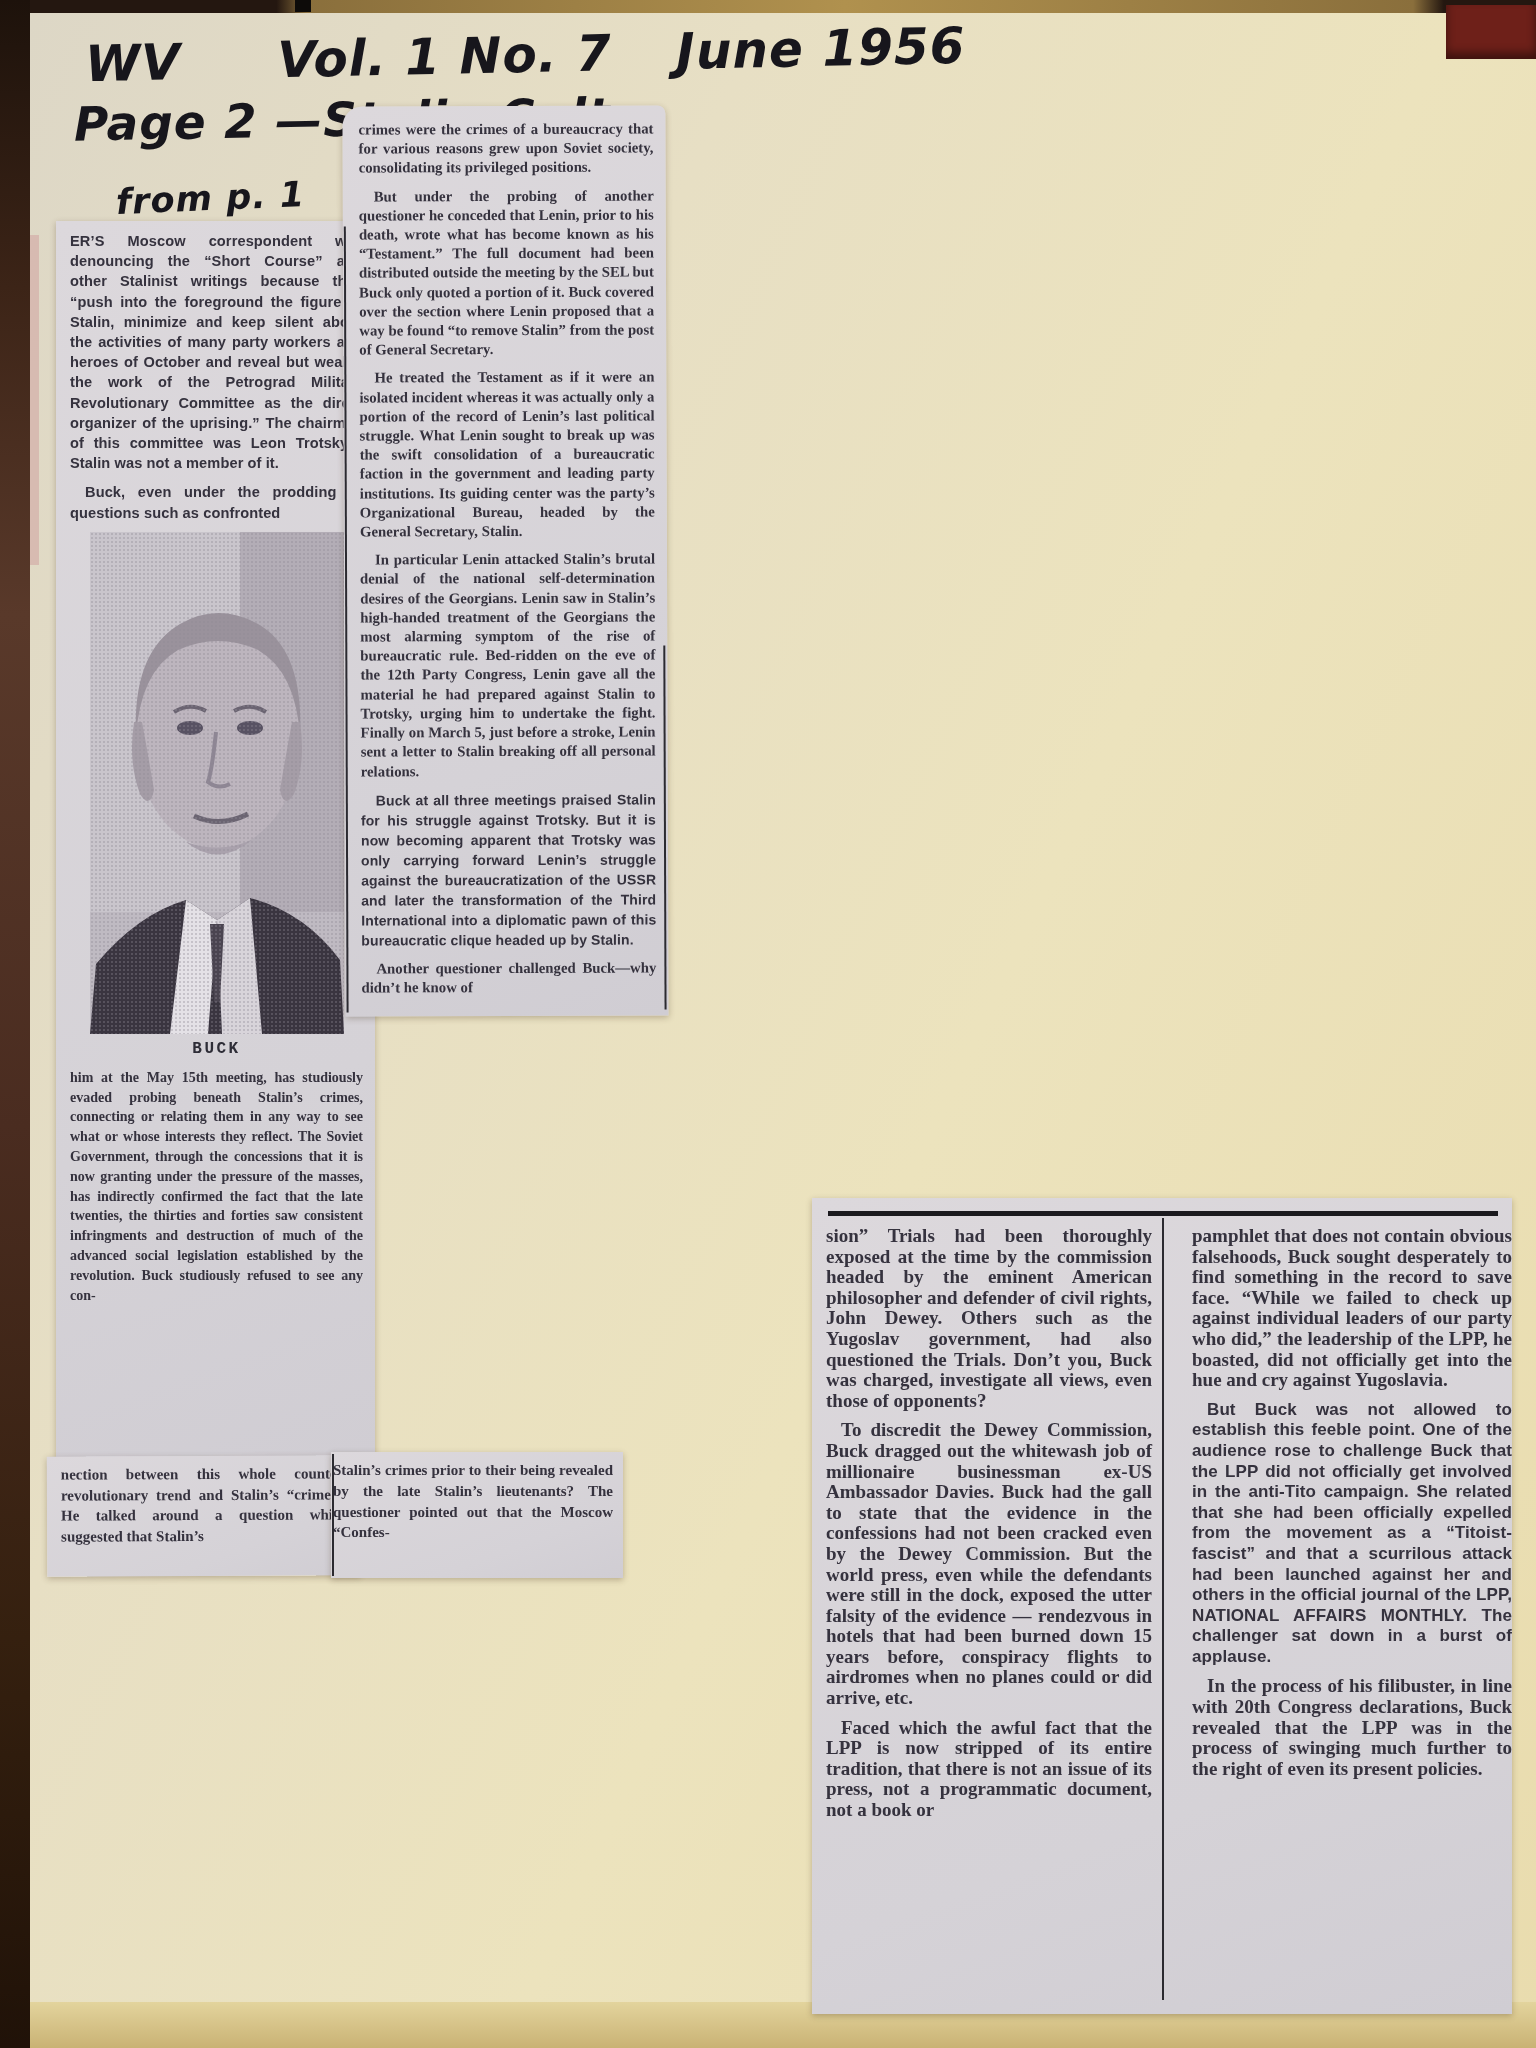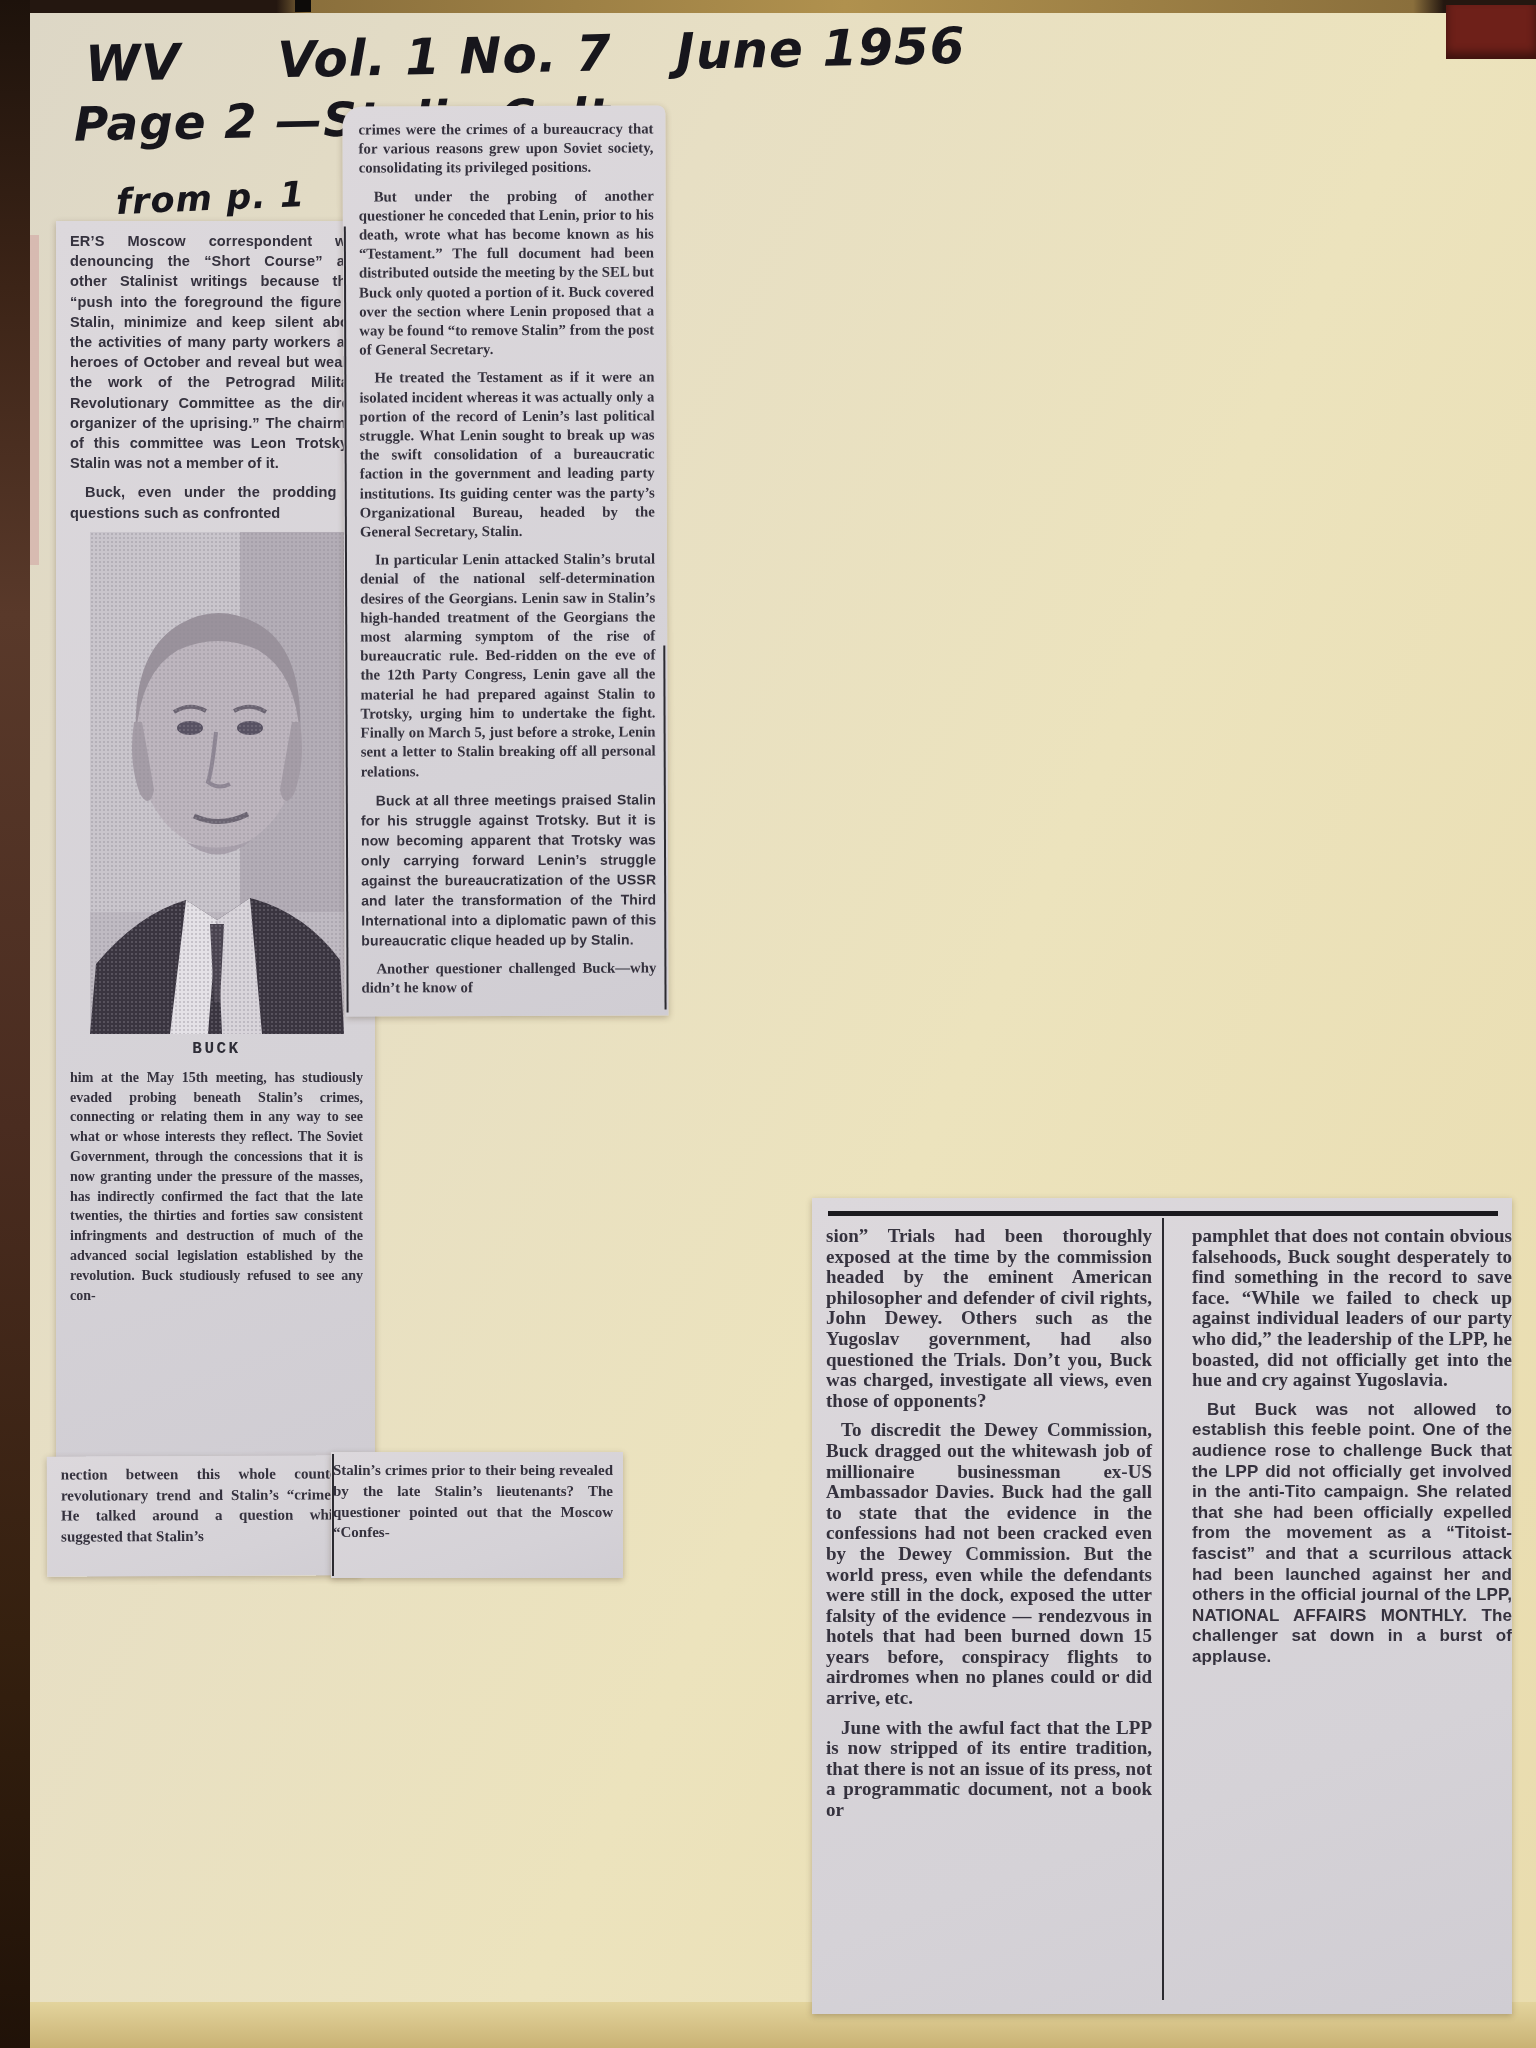--- a/index.html
+++ b/index.html
@@ -129,20 +129,21 @@
   <div class="clip clip-middle-bottom">
     <p class="serif">Stalin’s crimes prior to their being revealed by the late Stalin’s lieutenants? The questioner pointed out that the Moscow “Confes-</p>
   </div>
 
   <div class="clip clip-right">
     <div class="rule-h"></div>
     <div class="rule-v"></div>
     <div class="colA">
       <p class="serif">sion” Trials had been thoroughly exposed at the time by the commission headed by the eminent American philosopher and defender of civil rights, John Dewey. Others such as the Yugoslav government, had also questioned the Trials. Don’t you, Buck was charged, investigate all views, even those of opponents?</p>
       <p class="serif ind">To discredit the Dewey Commission, Buck dragged out the whitewash job of millionaire businessman ex-US Ambassador Davies. Buck had the gall to state that the evidence in the confessions had not been cracked even by the Dewey Commission. But the world press, even while the defendants were still in the dock, exposed the utter falsity of the evidence — rendezvous in hotels that had been burned down 15 years before, conspiracy flights to airdromes when no planes could or did arrive, etc.</p>
-      <p class="serif ind">June with the awful fact that the LPP is now stripped of its entire tradition, that there is not an issue of its press, not a programmatic document, not a book or</p>
+      <p class="serif ind">Faced which the awful fact that the LPP is now stripped of its entire tradition, that there is not an issue of its press, not a programmatic document, not a book or</p>
     </div>
     <div class="colB">
       <p class="serif">pamphlet that does not contain obvious falsehoods, Buck sought desperately to find something in the record to save face. “While we failed to check up against individual leaders of our party who did,” the leadership of the LPP, he boasted, did not officially get into the hue and cry against Yugoslavia.</p>
       <p class="g ind">But Buck was not allowed to establish this feeble point. One of the audience rose to challenge Buck that the LPP did not officially get involved in the anti-Tito campaign. She related that she had been officially expelled from the movement as a “Titoist-fascist” and that a scurrilous attack had been launched against her and others in the official journal of the LPP, NATIONAL AFFAIRS MONTHLY. The challenger sat down in a burst of applause.</p>
+      <p class="serif ind">In the process of his filibuster, in line with 20th Congress declarations, Buck revealed that the LPP was in the process of swinging much further to the right of even its present policies.</p>
     </div>
   </div>
 </div>
 
 </body></html>

